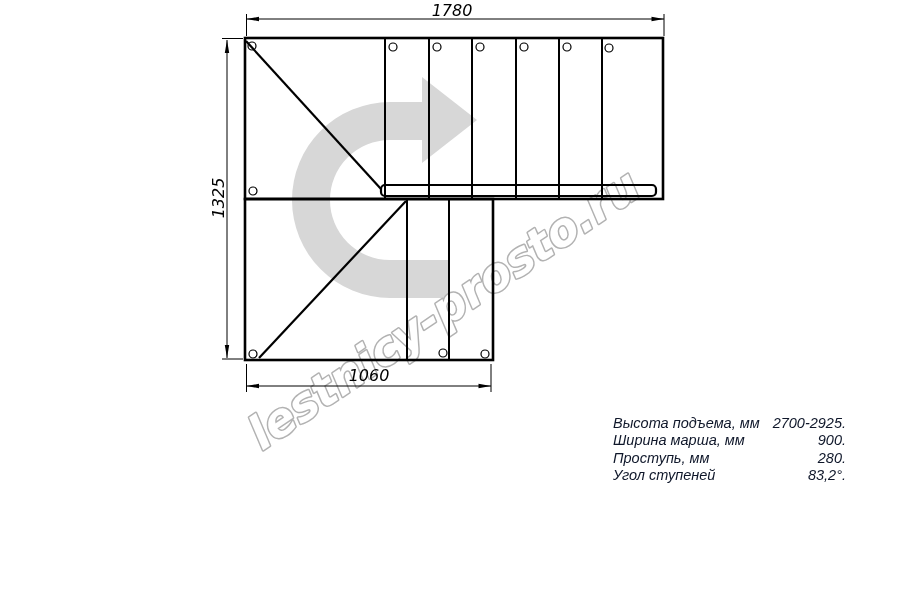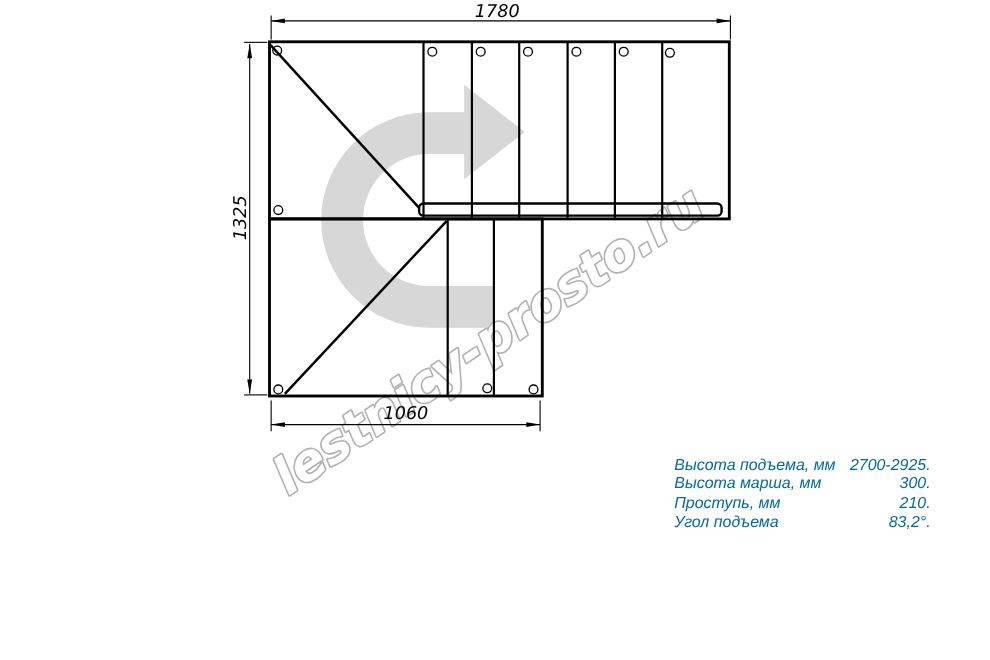--- a/index.html
+++ b/index.html
@@ -26,21 +26,21 @@
     paint-order:stroke;
     stroke-linejoin:round;
   }
   .specs{
     position:absolute;
     left:613px;top:415px;
     width:233px;
     font-style:italic;
     font-size:14.5px;
     line-height:17.4px;
-    color:#0369a1;
+    color:#0f172a;
   }
   .spec-row{display:flex;justify-content:space-between;}
   .spec-row .val{}
 </style>
 </head>
 <body>
 
 <div class="canvas">
 
   <svg class="plan-svg" width="900" height="600" viewBox="0 0 900 600">
@@ -118,25 +118,25 @@
     </g>
     <text class="dim-text" x="369" y="381" text-anchor="middle">1060</text>
   </svg>
 
   <div class="specs">
     <div class="spec-row">
       <span class="lbl">Высота подъема, мм</span>
       <span class="val">2700-2925.</span>
     </div>
     <div class="spec-row">
-      <span class="lbl">Высота марша, мм</span>
-      <span class="val">300.</span>
+      <span class="lbl">Ширина марша, мм</span>
+      <span class="val">900.</span>
     </div>
     <div class="spec-row">
       <span class="lbl">Проступь, мм</span>
-      <span class="val">210.</span>
+      <span class="val">280.</span>
     </div>
     <div class="spec-row">
-      <span class="lbl">Угол подъема</span>
+      <span class="lbl">Угол ступеней</span>
       <span class="val">83,2°.</span>
     </div>
   </div>
 </div>
 
 </body></html>

